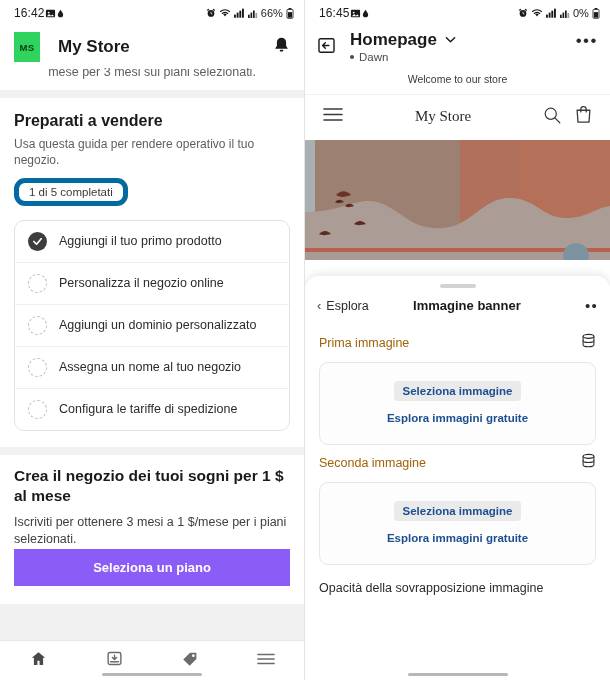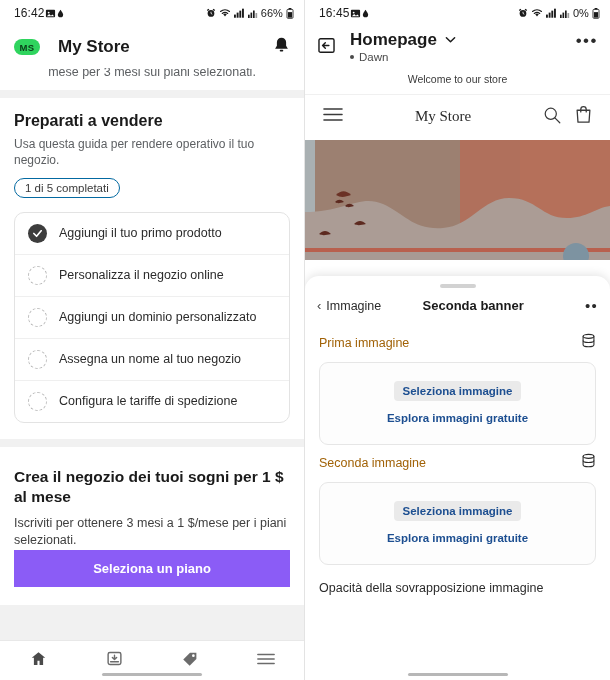--- a/index.html
+++ b/index.html
@@ -23,21 +23,21 @@
   .sb-left { display:flex; align-items:center; }
   .sb-right { margin-left:auto; display:flex; align-items:center; gap:3px; font-size:11px; }
   .sb-ico { display:inline-block; }
   .sb-ico svg { display:block; }
 
   
   .app-header {
     height:42px; display:flex; align-items:center; padding:0 14px; background:#fff;
   }
   .avatar {
-    width:26px; height:16px; border-radius:8px; background:#2fd45e;
+    width:26px; height:30px; border-radius:0; background:#2fd45e;
     color:#0a3b19; font-size:9.5px; font-weight:700;
     display:flex; align-items:center; justify-content:center; letter-spacing:.3px;
   }
   .app-title { font-size:17px; font-weight:700; color:#1a1a1a; margin-left:18px; }
   .bell { margin-left:auto; }
 
   
   .left-body {
     position:absolute; top:68px; bottom:40px; left:0; right:0;
     background:#f1f1f1; overflow:hidden;
@@ -47,38 +47,38 @@
   }
   .clipped-text {
     font-size:12.5px; color:#5c5f62; line-height:1.4; padding-top:0;
     margin-top:-4px; white-space:nowrap; text-align:center;
   }
   .section-card { background:#fff; padding:14px 14px 16px; }
   .sec-title { font-size:16px; font-weight:700; color:#1a1a1a; }
   .sec-sub { font-size:12px; color:#5c5f62; margin-top:6px; line-height:1.35; }
   .badge {
     display:inline-block; margin-top:10px; font-size:11.5px; color:#3a3a3a;
-    border:1px solid #0369a1; border-radius:11px; padding:3px 10px; background:#fff;
+    border:5px solid #0369a1; border-radius:11px; padding:3px 10px; background:#fff;
   }
   .checklist {
     margin-top:14px; border:1px solid #e3e3e3; border-radius:10px; overflow:hidden; background:#fff;
   }
   .check-item {
     display:flex; align-items:center; gap:12px; padding:11px 13px;
     border-bottom:1px solid #efefef; font-size:12.5px; color:#2b2b2b;
   }
   .check-item:last-child { border-bottom:none; }
   .ck { width:19px; height:19px; flex:0 0 19px; }
   .ck.done { border-radius:50%; background:#3d3d3d; display:flex; align-items:center; justify-content:center; }
   .ck.done svg { width:11px; height:11px; }
   .ck.todo { border:1.6px dashed #b9b9b9; border-radius:50%; }
 
   .gap { height:8px; background:#f1f1f1; }
 
-  .promo { background:#fff; padding:20px 14px 18px; }
+  .promo { background:#fff; padding:11px 14px 18px; }
   .promo-title { font-size:15.5px; font-weight:700; color:#1a1a1a; line-height:1.28; }
   .promo-sub { font-size:12.5px; color:#404040; margin-top:8px; line-height:1.4; }
   .promo-btn {
     background:#8b5cf6; color:#fff; border-radius:0;
     text-align:center; padding:11px 0; font-size:13px; font-weight:700;
   }
 
   
   .bottom-nav {
     position:absolute; left:0; right:0; bottom:0; height:40px; background:#fff;
@@ -428,23 +428,23 @@
       <path d="M31 55c5-5 10-5 15 0-6 2-10 3-15 0z" fill="#6b3226"></path>
     </svg>
   </div>
 
   <div class="sheet">
     <div class="grabber"></div>
 
     <div class="sheet-head">
       <div class="back-link">
         <span class="chev">‹</span>
-        <span>Immagine</span>
-      </div>
-      <div class="sheet-title">Seconda banner</div>
+        <span>Esplora</span>
+      </div>
+      <div class="sheet-title">Immagine banner</div>
       <div class="sheet-more">••</div>
     </div>
 
     <div class="field">
       <div class="field-label-row">
         <span class="field-label">Prima immagine</span>
         <span class="stack-ico">
           <svg width="15" height="15" viewBox="0 0 18 18">
               <ellipse cx="9" cy="4" rx="6.5" ry="2.4" stroke="#2b2b2b" stroke-width="1.3" fill="none"></ellipse>
               <path d="M2.5 4v10c0 1.3 2.9 2.4 6.5 2.4s6.5-1.1 6.5-2.4V4" stroke="#2b2b2b" stroke-width="1.3" fill="none"></path>

